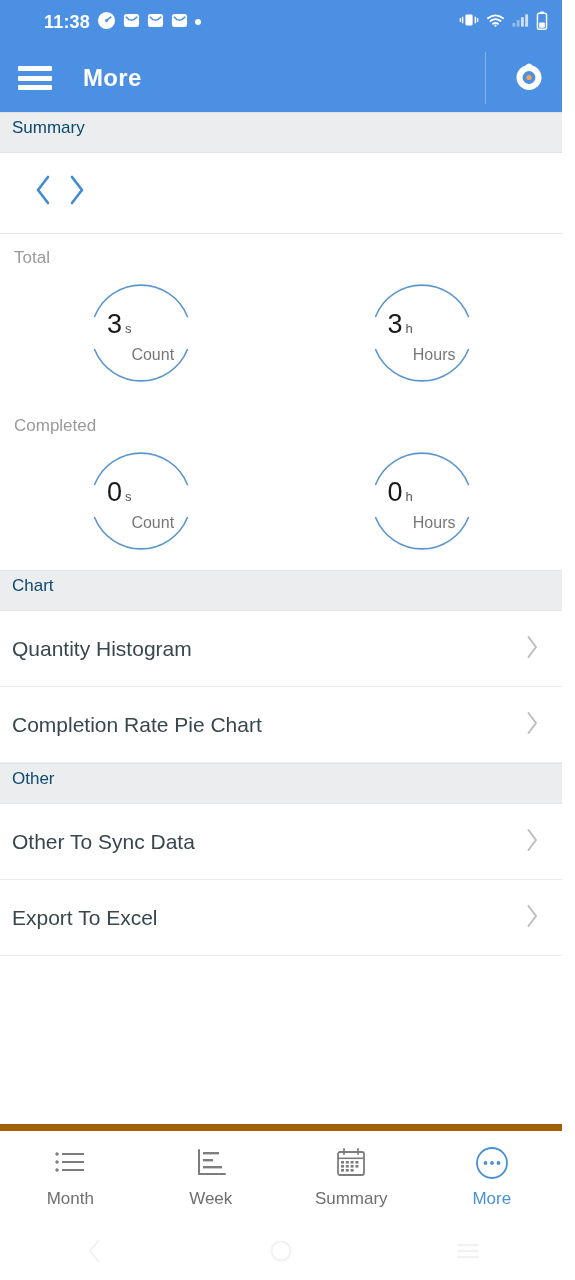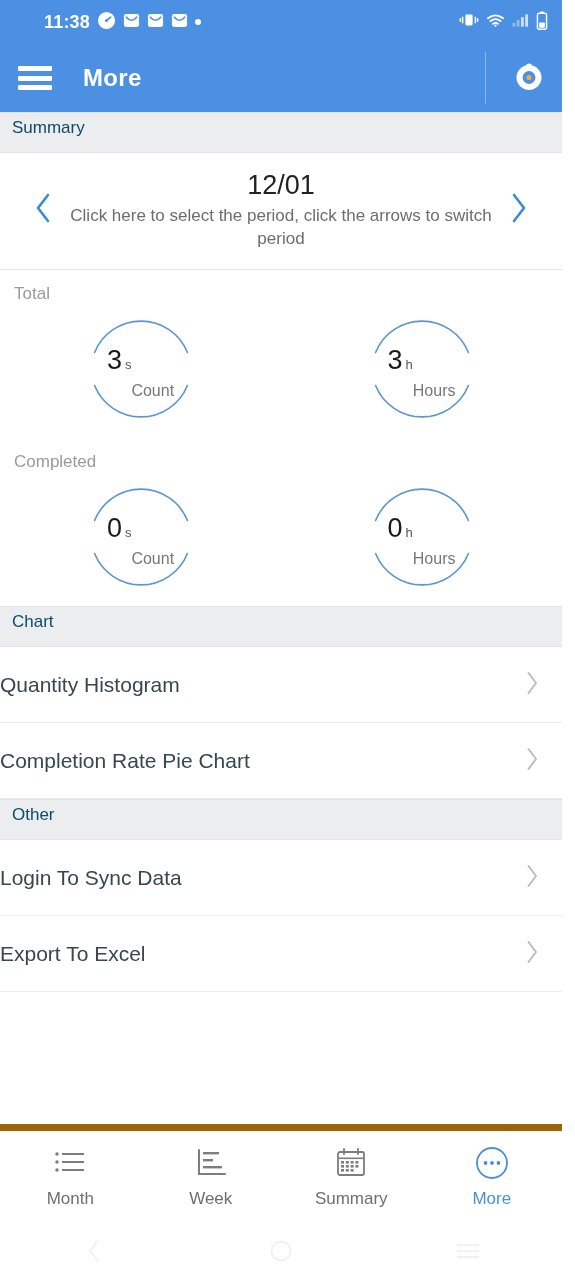--- a/index.html
+++ b/index.html
@@ -57,21 +57,21 @@
   .gauge-cell{ flex:1; display:flex; justify-content:center; padding:6px 0 10px; }
   .gauge{ position:relative; width:118px; height:118px; display:flex; flex-direction:row; align-items:center; justify-content:center; }
   .gauge svg{ position:absolute; inset:0; }
   .gauge-value{ font-size:27px; color:#1a1a1a; line-height:1; position:relative; top:-9px; }
   .gauge-unit{ font-size:13px; color:#555; margin-left:3px; }
   .gauge-label{ font-size:16px; color:#777; position:relative; top:22px; }
 
   
   .list-row{
     height:76px; display:flex; align-items:center; background:#fff;
-    padding:0 22px 0 0; border-bottom:1px solid #ececec; cursor:pointer; flex:none;
+    padding:0 22px 0 12px; border-bottom:1px solid #ececec; cursor:pointer; flex:none;
   }
   .list-row-label{ font-size:21px; color:#37474f; flex:1; }
   .chev-right{ flex:none; }
 
   
   .spacer{ flex:1 1 auto; background:#fff; }
   .tabbar{
     height:98px; display:flex; background:#fff; border-top:7px solid #a16207; flex:none;
   }
   .tab{ flex:1; display:flex; flex-direction:column; align-items:center; justify-content:center; gap:8px; cursor:pointer; }
@@ -174,24 +174,20 @@
   <div class="section-header">Summary</div>
 
   <div class="date-row">
     <div class="arrow-btn">
       <span>
         <svg width="22" height="34" viewBox="0 0 22 34">
             <path d="M16 4 L6 17 L16 30" stroke="#3d8bd4" stroke-width="2.6" fill="none" stroke-linecap="round" stroke-linejoin="round"></path>
           </svg>
       </span>
     </div>
-    <div class="date-center">
-      <div class="date-value">12/01</div>
-      <div class="date-hint">Click here to select the period, click the arrows to switch period</div>
-    </div>
     <div class="arrow-btn">
       <span>
         <svg width="22" height="34" viewBox="0 0 22 34">
             <path d="M6 4 L16 17 L6 30" stroke="#3d8bd4" stroke-width="2.6" fill="none" stroke-linecap="round" stroke-linejoin="round"></path>
           </svg>
       </span>
     </div>
   </div>
 
   <div class="summary-block">
@@ -261,21 +257,21 @@
     <span class="chev-right">
       <svg width="16" height="28" viewBox="0 0 16 28">
           <path d="M4.5 4 L12 14 L4.5 24" stroke="#bdbdbd" stroke-width="2" fill="none" stroke-linecap="round" stroke-linejoin="round"></path>
         </svg>
     </span>
   </div>
 
   <div class="section-header">Other</div>
 
   <div class="list-row">
-    <div class="list-row-label">Login To Sync Data</div>
+    <div class="list-row-label">Other To Sync Data</div>
     <span class="chev-right">
       <svg width="16" height="28" viewBox="0 0 16 28">
           <path d="M4.5 4 L12 14 L4.5 24" stroke="#bdbdbd" stroke-width="2" fill="none" stroke-linecap="round" stroke-linejoin="round"></path>
         </svg>
     </span>
   </div>
   <div class="list-row">
     <div class="list-row-label">Export To Excel</div>
     <span class="chev-right">
       <svg width="16" height="28" viewBox="0 0 16 28">

